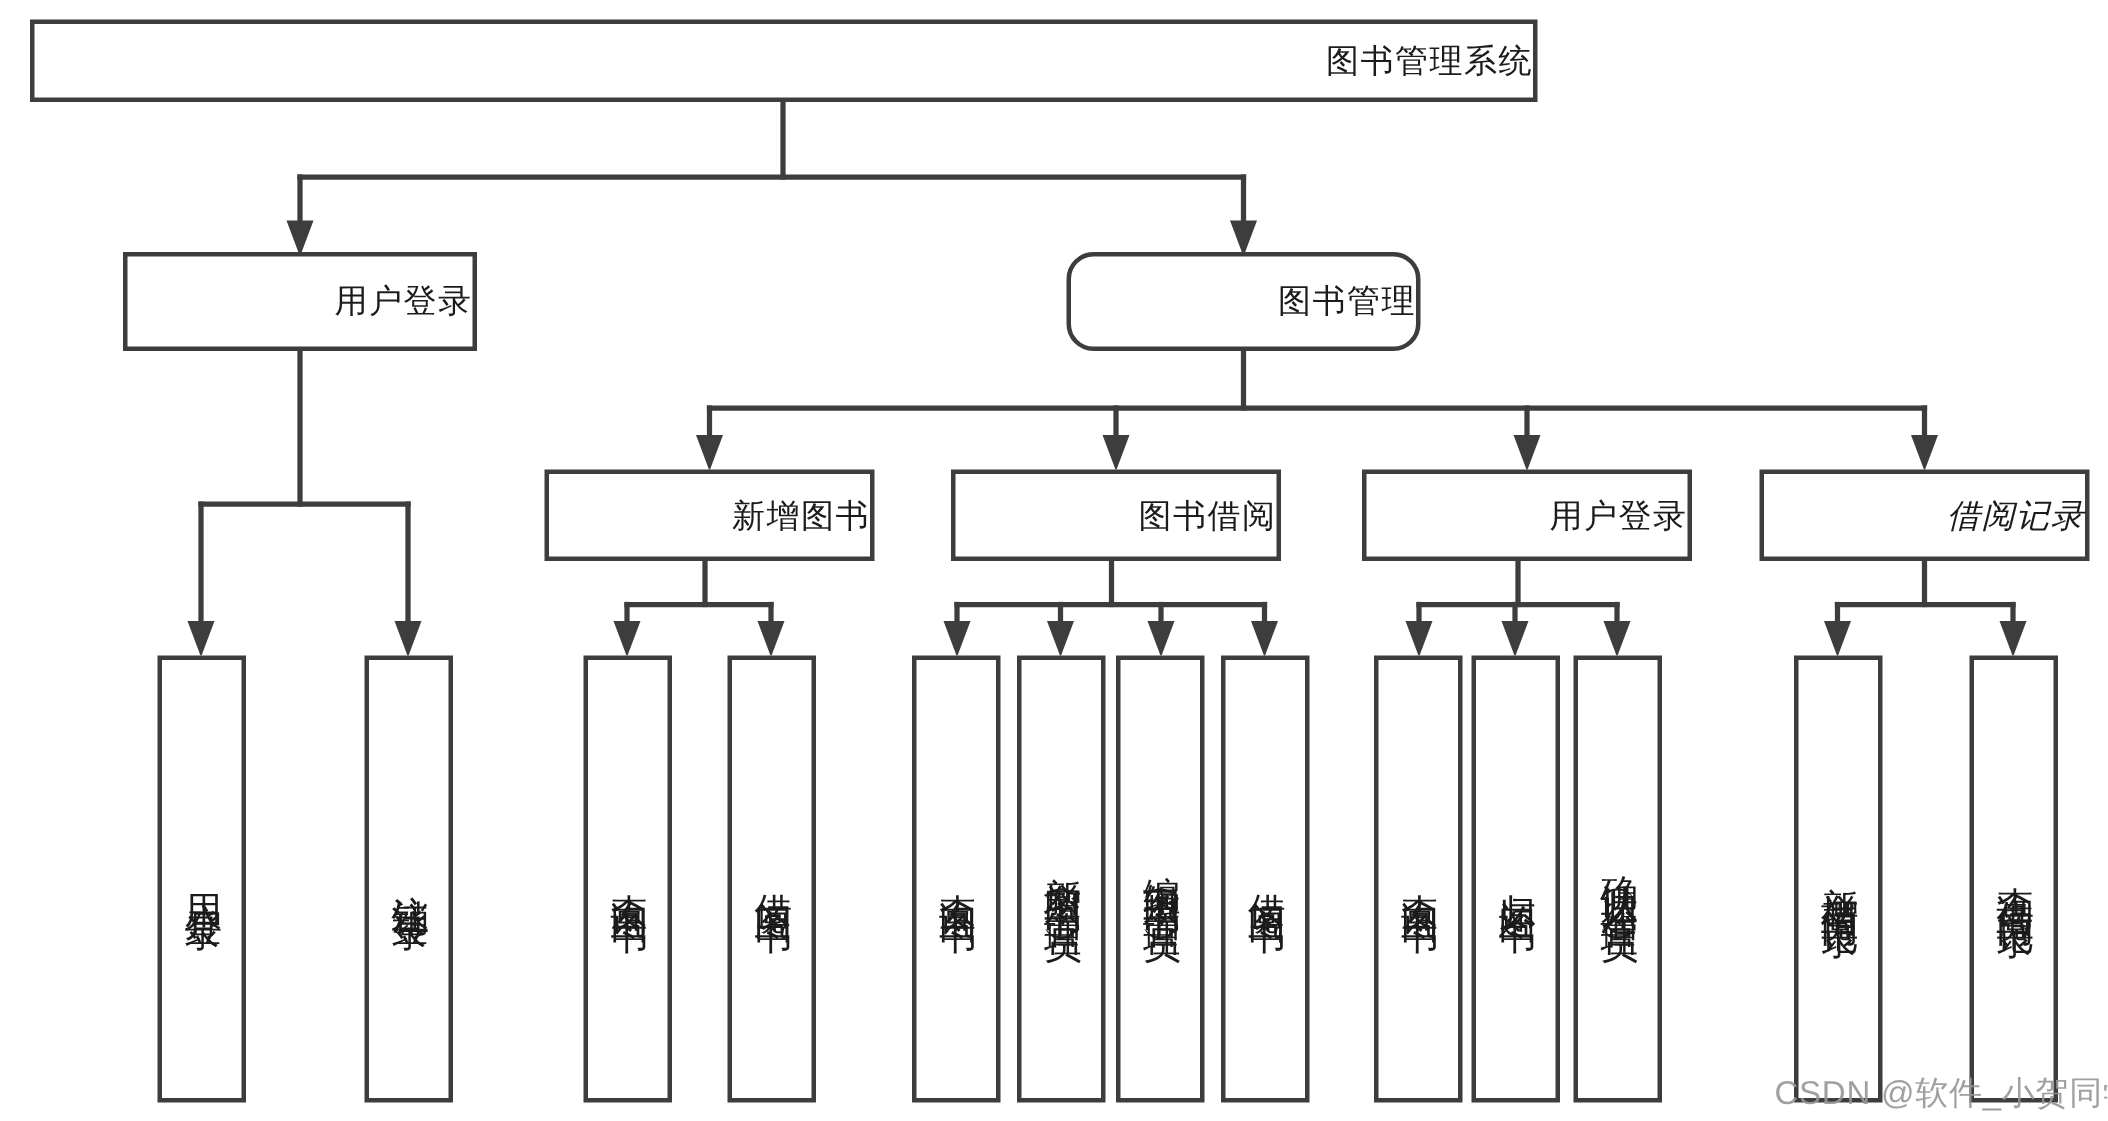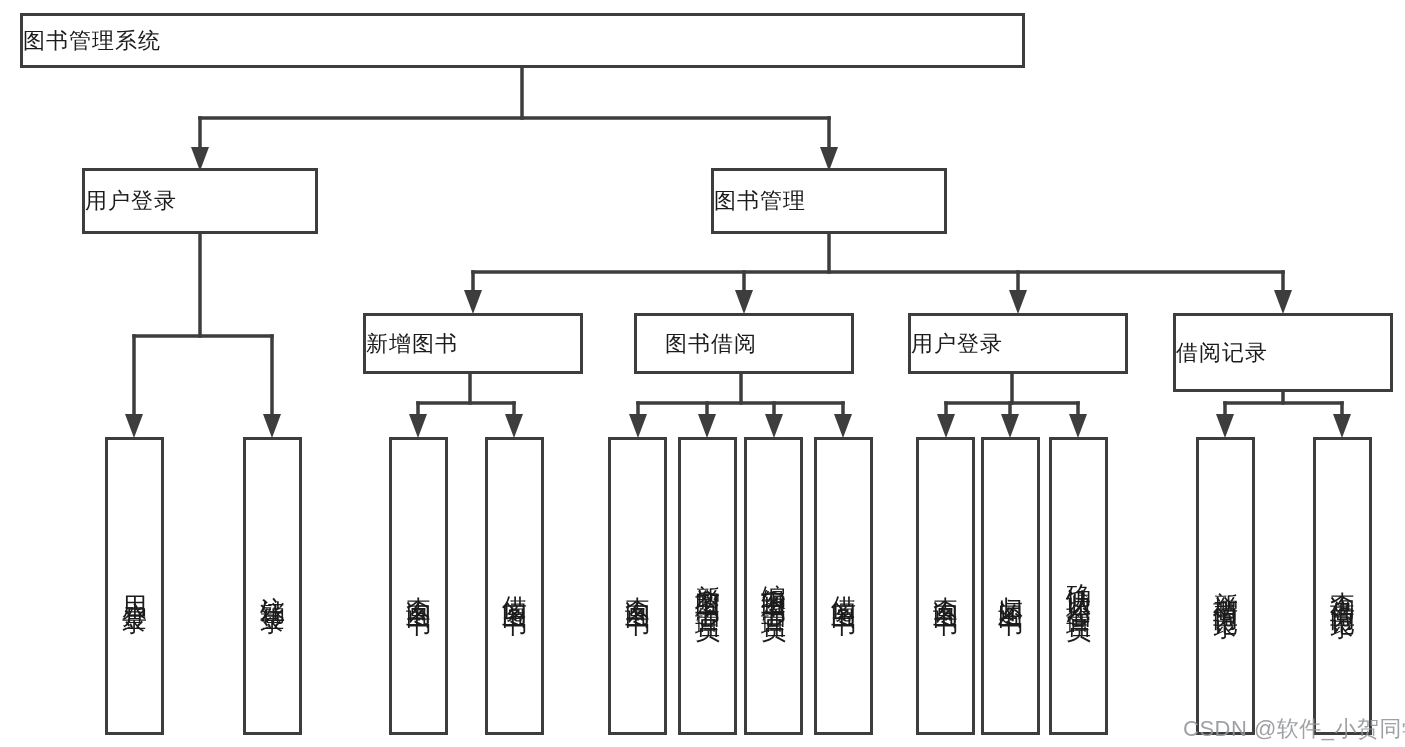--- a/index.html
+++ b/index.html
@@ -23,21 +23,21 @@
     height: 747px;
     pointer-events: none;
   }
   .hbox {
     position: absolute;
     box-sizing: border-box;
     border: 3px solid #3d3d3d;
     background: #ffffff;
     display: flex;
     align-items: center;
-    justify-content: flex-start;
+    justify-content: flex-end;
     font-size: 22px;
     font-weight: 500;
     color: #1b1b1b;
     letter-spacing: 1px;
     white-space: nowrap;
     z-index: 2;
   }
   .vbox {
     position: absolute;
     box-sizing: border-box;
@@ -146,34 +146,34 @@
     </g>
   </svg>
 
   <div class="hbox" style="left:20px; top:13px; width:1005px; height:55px;">
     <span>图书管理系统</span>
   </div>
 
   <div class="hbox" style="left:82px; top:168px; width:236px; height:66px;">
     <span>用户登录</span>
   </div>
-  <div class="hbox" style="left:711px; top:168px; width:236px; height:66px;">
+  <div class="hbox" style="left:711px; top:168px; width:236px; height:66px;border-radius:18px;">
     <span>图书管理</span>
   </div>
 
   <div class="hbox" style="left:363px; top:313px; width:220px; height:61px;">
     <span>新增图书</span>
   </div>
   <div class="hbox" style="left:634px; top:313px; width:220px; height:61px;padding-left:28px;">
     <span>图书借阅</span>
   </div>
   <div class="hbox" style="left:908px; top:313px; width:220px; height:61px;">
     <span>用户登录</span>
   </div>
-  <div class="hbox" style="left:1173px; top:313px; width:220px; height:79px;">
+  <div class="hbox" style="left:1173px; top:313px; width:220px; height:61px;font-style:italic;">
     <span>借阅记录</span>
   </div>
 
   <div class="vbox" style="left:105px;">
     <span class="vtext">用户登录</span>
   </div>
   <div class="vbox" style="left:243px;">
     <span class="vtext">注销登录</span>
   </div>
 

